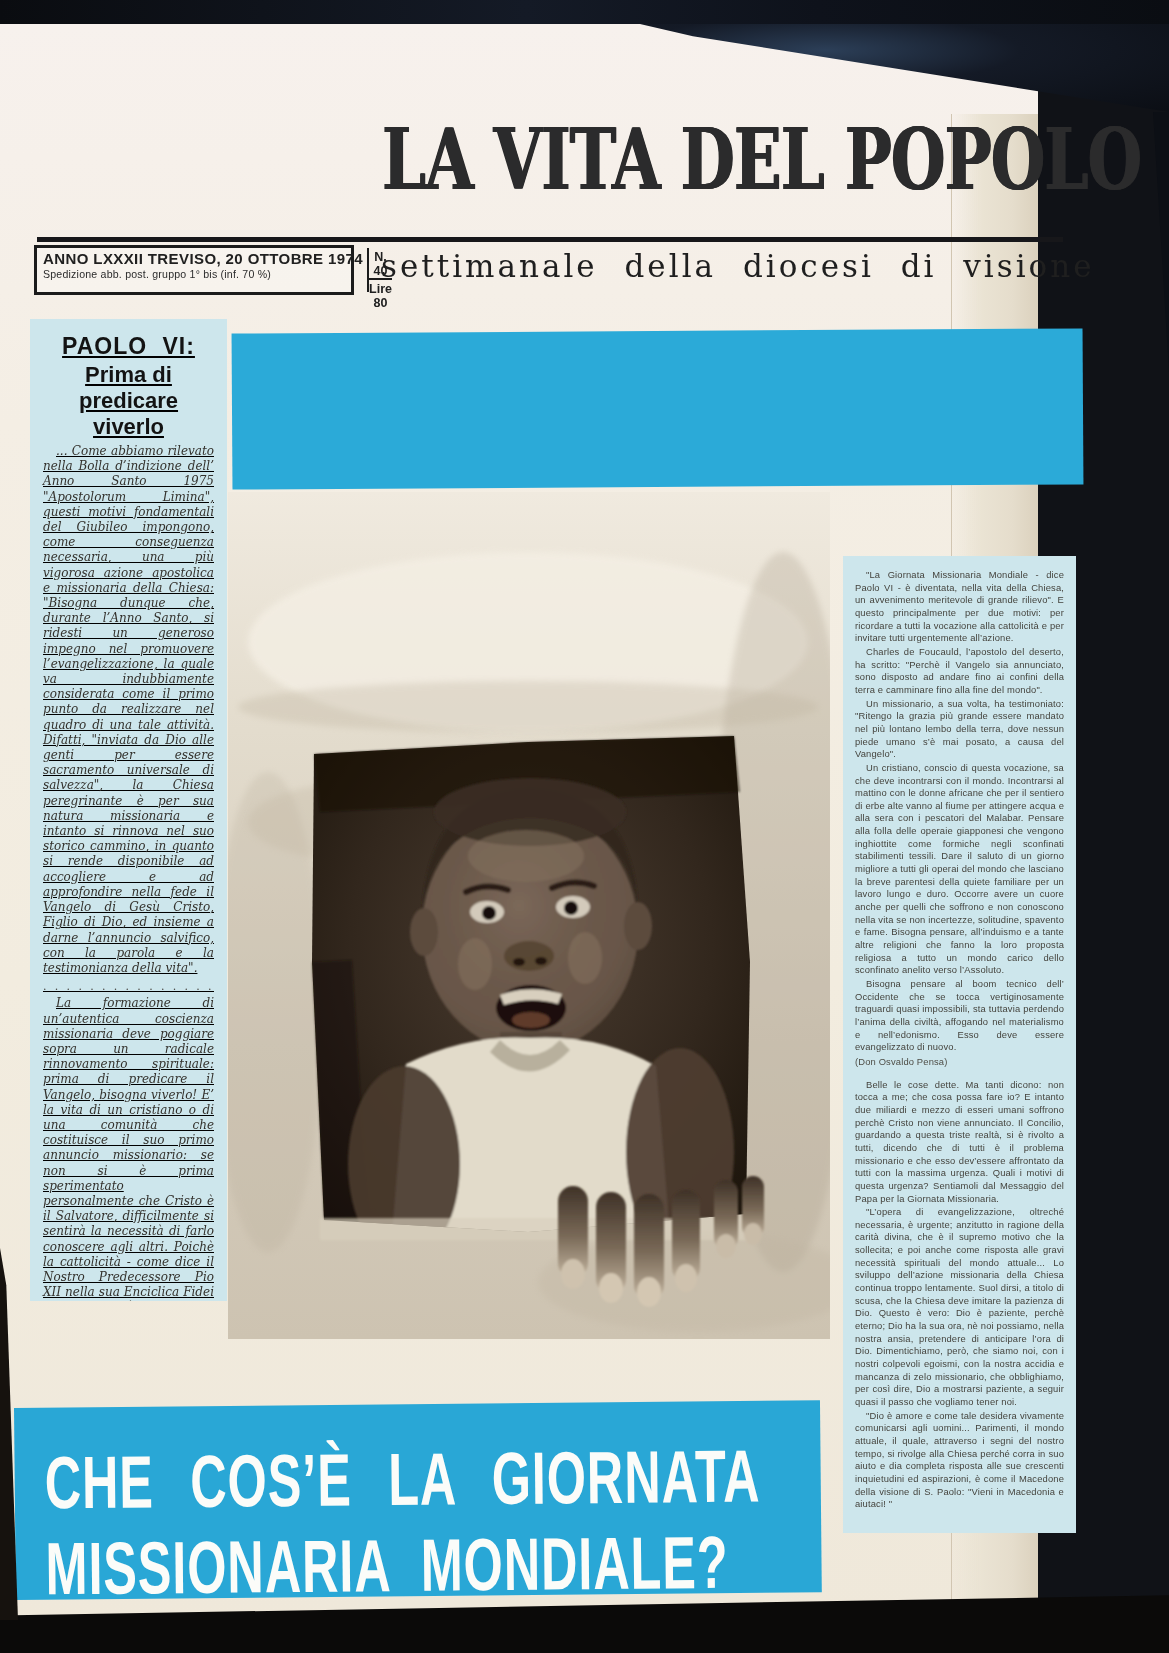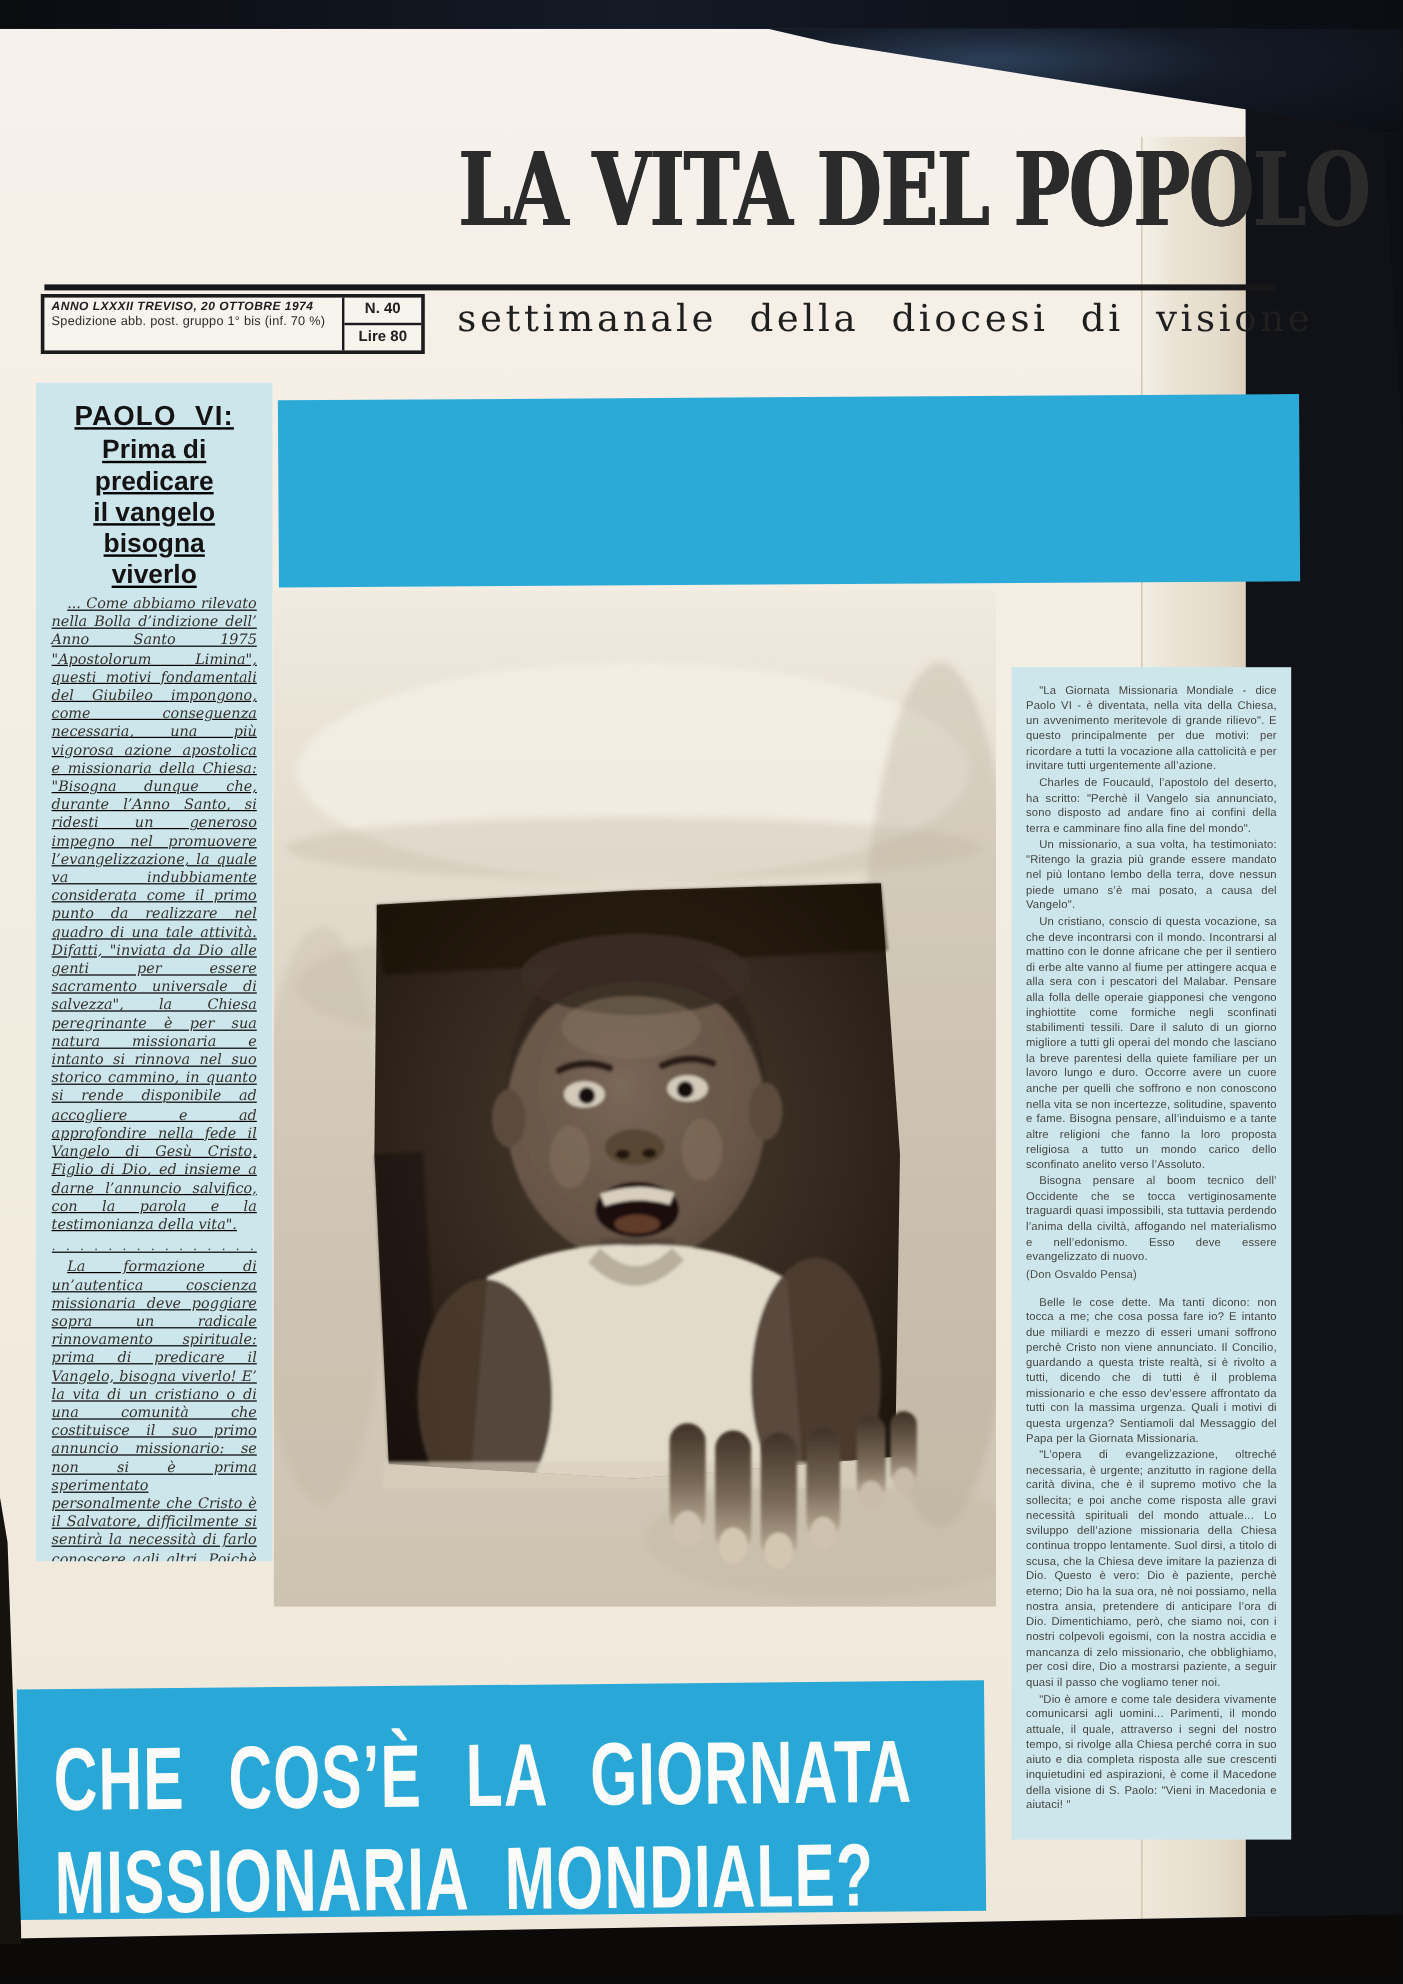--- a/index.html
+++ b/index.html
@@ -28,21 +28,21 @@
          font-family:"DejaVu Serif",serif;font-weight:700;font-size:64px;color:#2b2b2c;
          letter-spacing:-1px;transform:scale(.98,1.32);transform-origin:left top;
          text-shadow:.6px 0 0 #2b2b2c,-.6px 0 0 #2b2b2c;}
   .masthead-rule{position:absolute;left:37px;top:213px;width:1026px;height:5px;background:#17171a;}
   .masthead-sub{position:absolute;left:381px;top:224px;white-space:nowrap;
          font-family:"DejaVu Serif",serif;font-size:31px;color:#1f1f1f;
          letter-spacing:3px;word-spacing:14px;}
   .issue-box{position:absolute;left:34px;top:221px;width:314px;height:44px;
          border:3px solid #1b1b1b;display:flex;background:rgba(255,255,255,.25);}
   .issue-left{flex:1 1 auto;padding:2px 4px 0 6px;border-right:2px solid #1b1b1b;}
-  .issue-l1{font-size:10px;font-weight:bold;color:#202020;letter-spacing:.4px;white-space:nowrap;font-style:italic;}
+  .issue-l1{font-size:15px;font-weight:bold;color:#202020;letter-spacing:.4px;white-space:nowrap;}
   .issue-l2{font-size:10.6px;color:#2c2c2c;letter-spacing:.2px;white-space:nowrap;margin-top:1px;}
   .issue-right{width:64px;display:flex;flex-direction:column;text-align:center;}
   .issue-num{font-size:12.5px;font-weight:bold;color:#202020;padding-top:2px;
          border-bottom:2px solid #1b1b1b;flex:1;}
   .issue-price{font-size:12.5px;font-weight:bold;color:#202020;padding-top:2px;flex:1;}
   
   .left-col{position:absolute;left:30px;top:295px;width:197px;height:982px;background:#cde6ec;
          padding:14px 13px 10px 13px;box-sizing:border-box;overflow:hidden;text-decoration:underline;}
   .kicker{font-size:23px;font-weight:bold;color:#131313;text-align:center;
           letter-spacing:1px;word-spacing:8px;margin-bottom:2px;}
@@ -92,21 +92,20 @@
       </div>
       <div class="issue-right">
         <div class="issue-num">N. 40</div>
         <div class="issue-price">Lire 80</div>
       </div>
     </div>
 
     <div class="left-col">
       <div class="kicker">PAOLO VI:</div>
       <div class="lc-head">Prima di predicare</div>
-      <div class="lc-head">il vangelo bisogna</div>
       <div class="lc-head">viverlo</div>
       <div class="lc-body">
         <p>... Come abbiamo rilevato nella Bolla d’indizione dell’ Anno Santo 1975 "Apostolorum Limina", questi motivi fondamentali del Giubileo impongono, come conseguenza necessaria, una più vigorosa azione apostolica e missionaria della Chiesa: "Bisogna dunque che, durante l’Anno Santo, si ridesti un generoso impegno nel promuovere l’evangelizzazione, la quale va indubbiamente considerata come il primo punto da realizzare nel quadro di una tale attività. Difatti, "inviata da Dio alle genti per essere sacramento universale di salvezza", la Chiesa peregrinante è per sua natura missionaria e intanto si rinnova nel suo storico cammino, in quanto si rende disponibile ad accogliere e ad approfondire nella fede il Vangelo di Gesù Cristo, Figlio di Dio, ed insieme a darne l’annuncio salvifico, con la parola e la testimonianza della vita".</p>
         <div class="lc-dots">. . . . . . . . . . . . . . . . . . . . . .</div>
         <p>La formazione di un’autentica coscienza missionaria deve poggiare sopra un radicale rinnovamento spirituale: prima di predicare il Vangelo, bisogna viverlo! E’ la vita di un cristiano o di una comunità che costituisce il suo primo annuncio missionario: se non si è prima sperimentato personalmente che Cristo è il Salvatore, difficilmente si sentirà la necessità di farlo conoscere agli altri. Poichè la cattolicità - come dice il Nostro Predecessore Pio XII nella sua Enciclica Fidei Donum - è "la nota principale della vera Chiesa" (AAS, 49, 237), questa cattolicità, che vuol dire spirito missionario universalistico, deve essere elemento principale nella pastorale delle Chiese particolari; nelle quali sussiste vivo e operante l’essere stesso della Chiesa, e deve informare di sè tutta l’azione pastorale che s’intende rinnovare.</p>
       </div>
     </div>
 
     <div class="blue-bar"></div>
 

